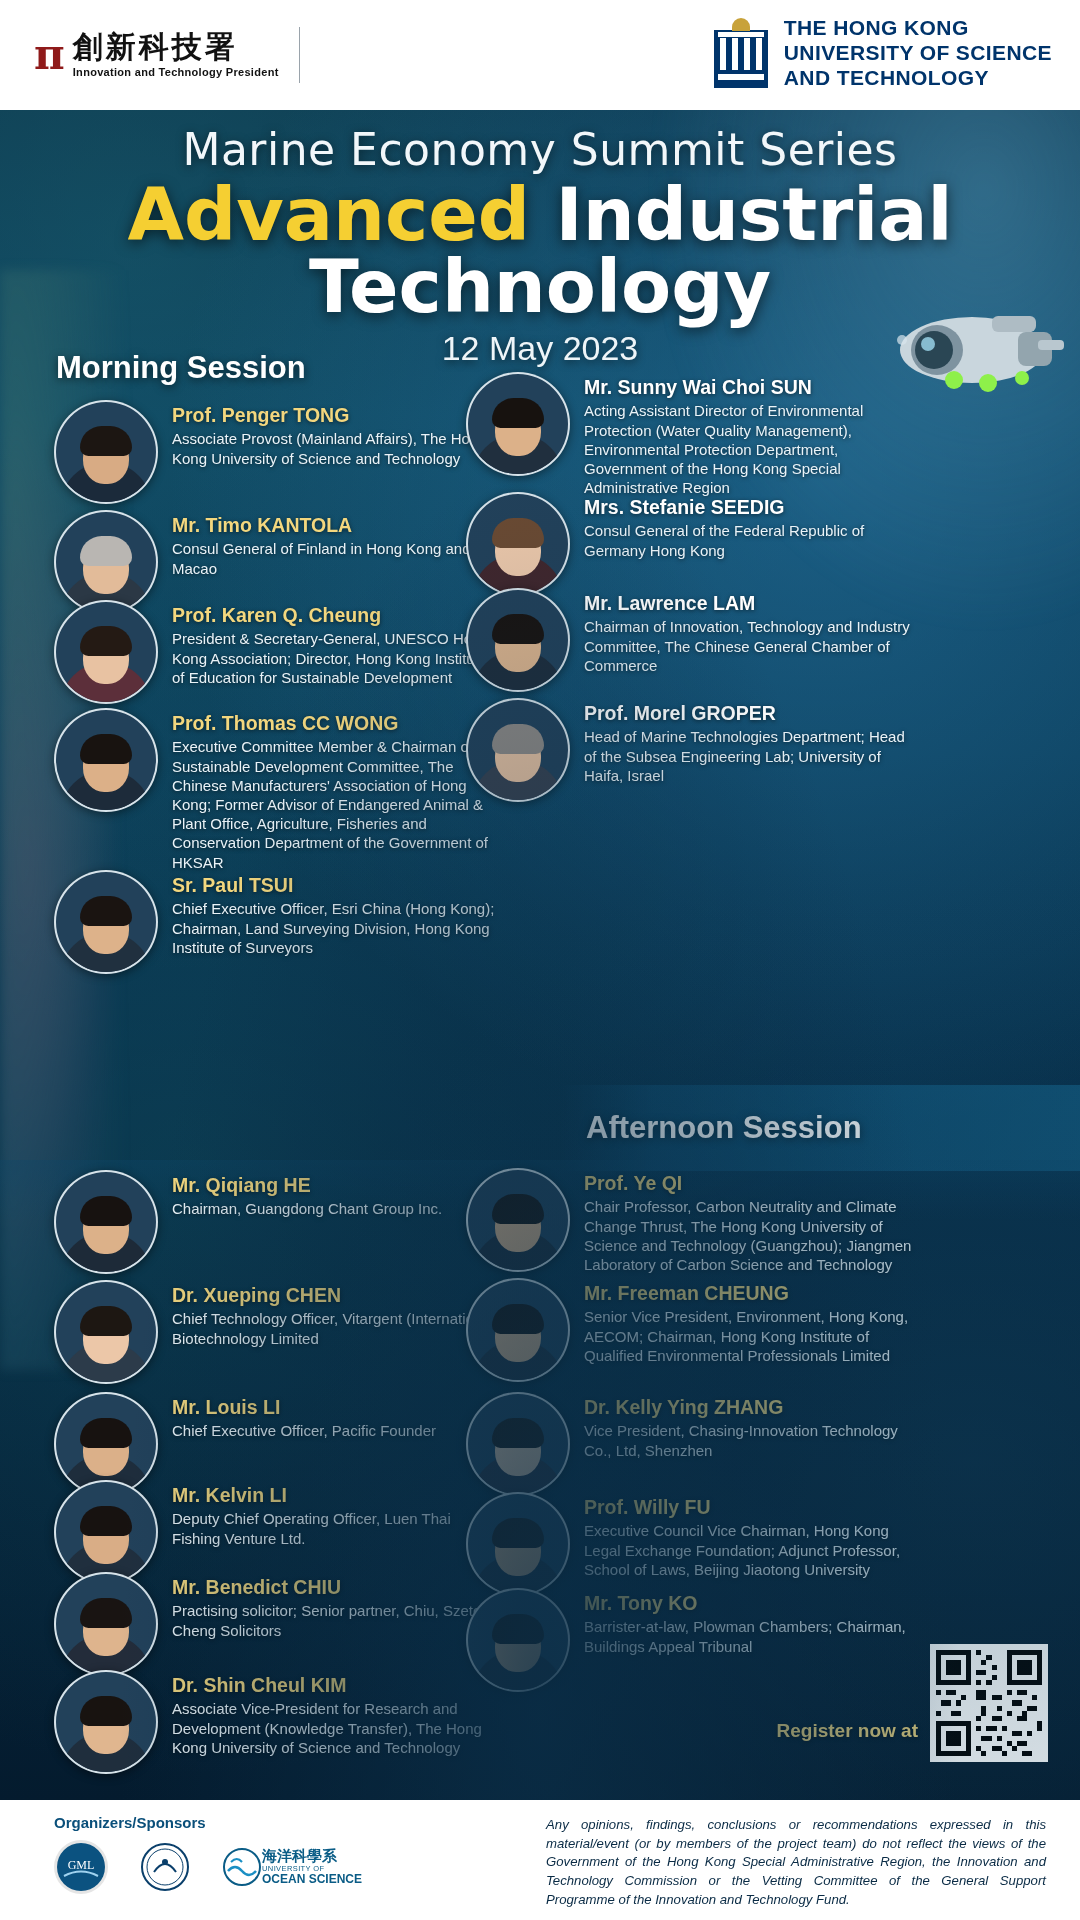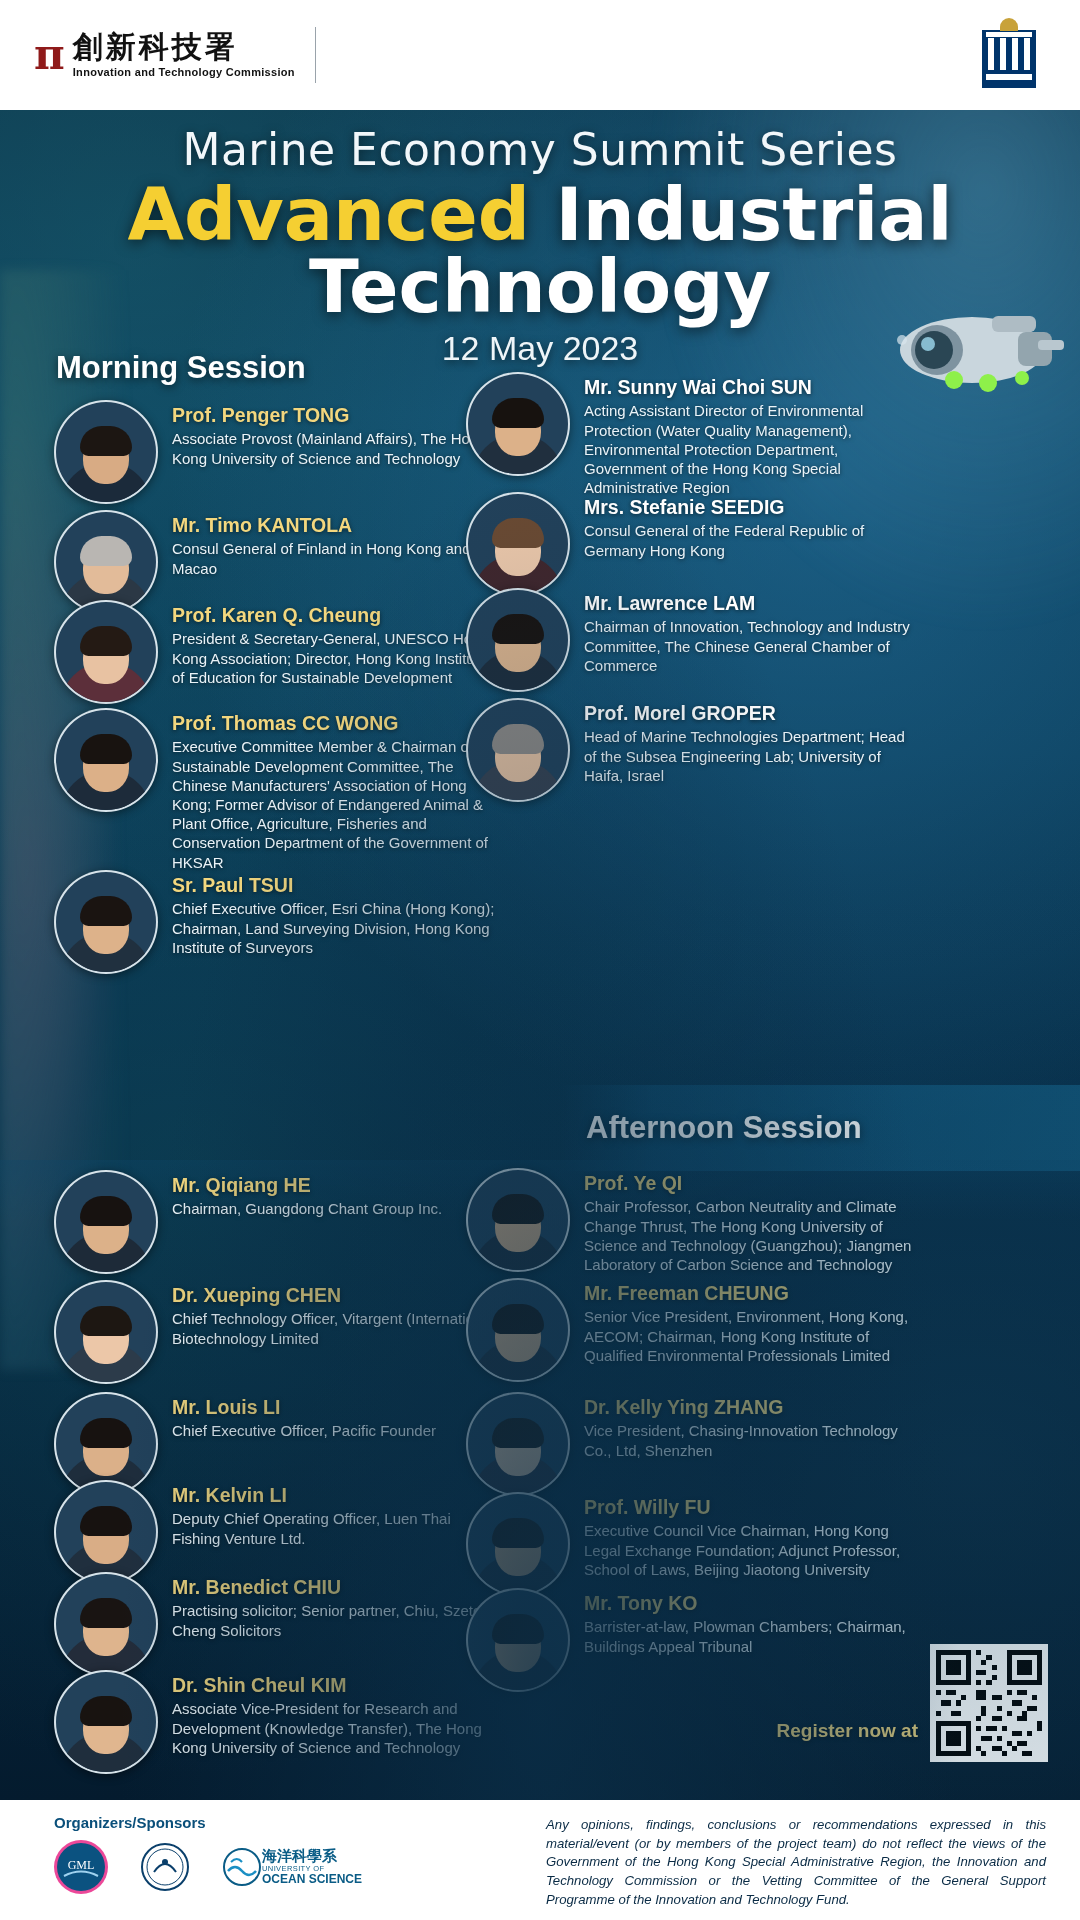--- a/index.html
+++ b/index.html
@@ -188,36 +188,39 @@
   .ocean-en { color: #0a5c86; font-size: 12px; font-weight: bold; line-height: 1.1; }
 </style>
 </head>
 <body>
 
 <div class="header">
   <div class="itc-logo">
     <div class="itc-pi">π</div>
     <div class="itc-block">
       <div class="itc-cn">創新科技署</div>
-      <div class="itc-en">Innovation and Technology Commission</div>
+      <div class="itc-en">Innovation and Technology President</div>
     </div>
   </div>
   <div class="divider-v"></div>
 
   <div class="ust-block">
     <svg class="ust-shield" viewBox="0 0 58 74">
       <rect x="2" y="14" width="54" height="58" fill="#00346b"></rect>
       <path d="M29 2 a9 9 0 0 1 9 9 v4 H20 v-4 a9 9 0 0 1 9 -9 z" fill="#c8a23a"></path>
       <rect x="8" y="22" width="6" height="32" fill="#fff"></rect>
       <rect x="20" y="22" width="6" height="32" fill="#fff"></rect>
       <rect x="32" y="22" width="6" height="32" fill="#fff"></rect>
       <rect x="44" y="22" width="6" height="32" fill="#fff"></rect>
       <rect x="6" y="58" width="46" height="6" fill="#fff"></rect>
       <rect x="6" y="16" width="46" height="5" fill="#fff"></rect>
     </svg>
+    <div class="ust-name" style="white-space: pre-line;">THE HONG KONG
+UNIVERSITY OF SCIENCE
+AND TECHNOLOGY</div>
   </div>
 </div>
 
 <div class="poster">
   <div class="coral-l"></div>
   <div class="light-beam"></div>
 
   <div class="title-wrap">
     <div class="t-series">Marine Economy Summit Series</div>
     <div class="t-main">
@@ -554,21 +557,21 @@
         <rect x="13" y="20" width="1" height="1"></rect>
           <rect x="20" y="14" width="1" height="2"></rect>
       </g>
     </svg>
   </div>
 </div>
 
 <div class="footer">
   <div class="org-title">Organizers/Sponsors</div>
   <div class="org-logos">
-    <div class="logo-circ" style="background:#ec4899;justify-content:center;">
+    <div class="logo-circ" style="background:#e5e5e5;justify-content:center;">
       <svg width="50" height="50" viewBox="0 0 50 50">
         <circle cx="25" cy="25" r="24" fill="#0b5280"></circle>
         <text x="25" y="27" font-size="12" fill="#fff" text-anchor="middle" font-family="Liberation Serif, serif">GML</text>
         <path d="M8 34 q17 -9 34 0" stroke="#9fd2ef" stroke-width="2" fill="none"></path>
       </svg>
     </div>
     <div class="logo-circ">
       <svg width="50" height="50" viewBox="0 0 50 50">
         <circle cx="25" cy="25" r="23" fill="none" stroke="#0a3f6b" stroke-width="2"></circle>
         <circle cx="25" cy="25" r="18" fill="none" stroke="#0a3f6b" stroke-width="1"></circle>

